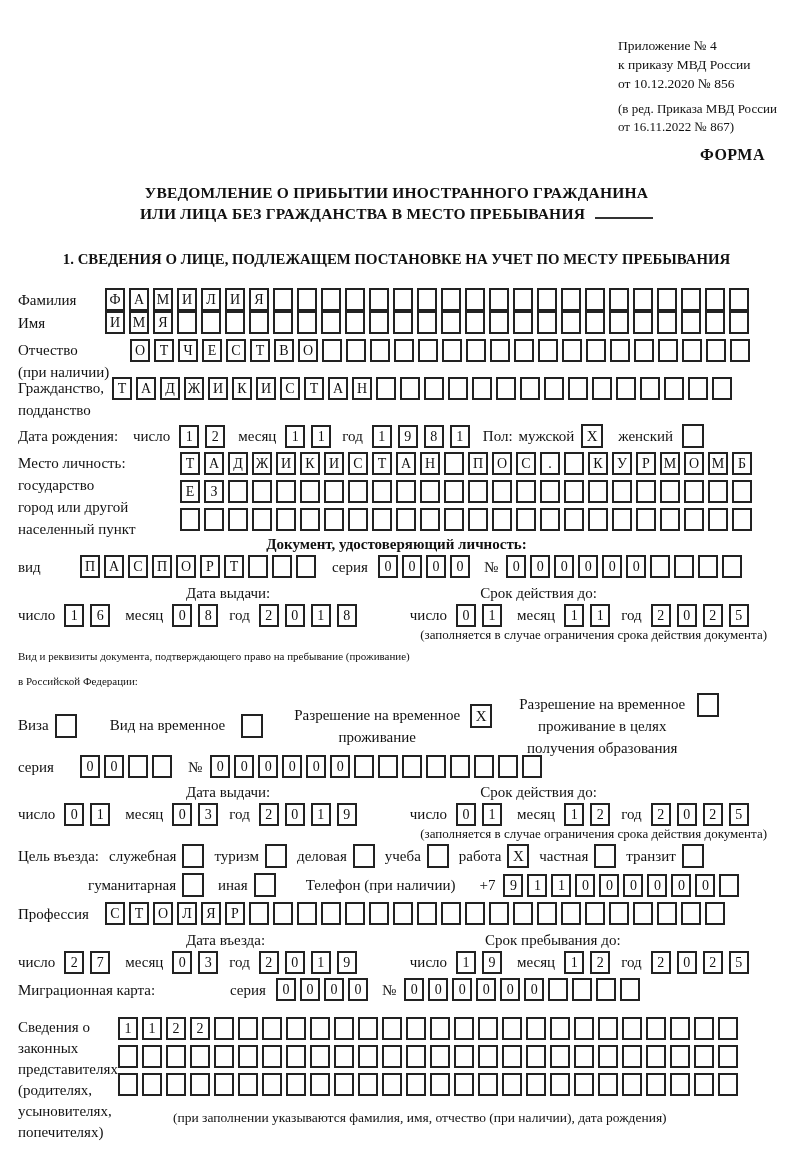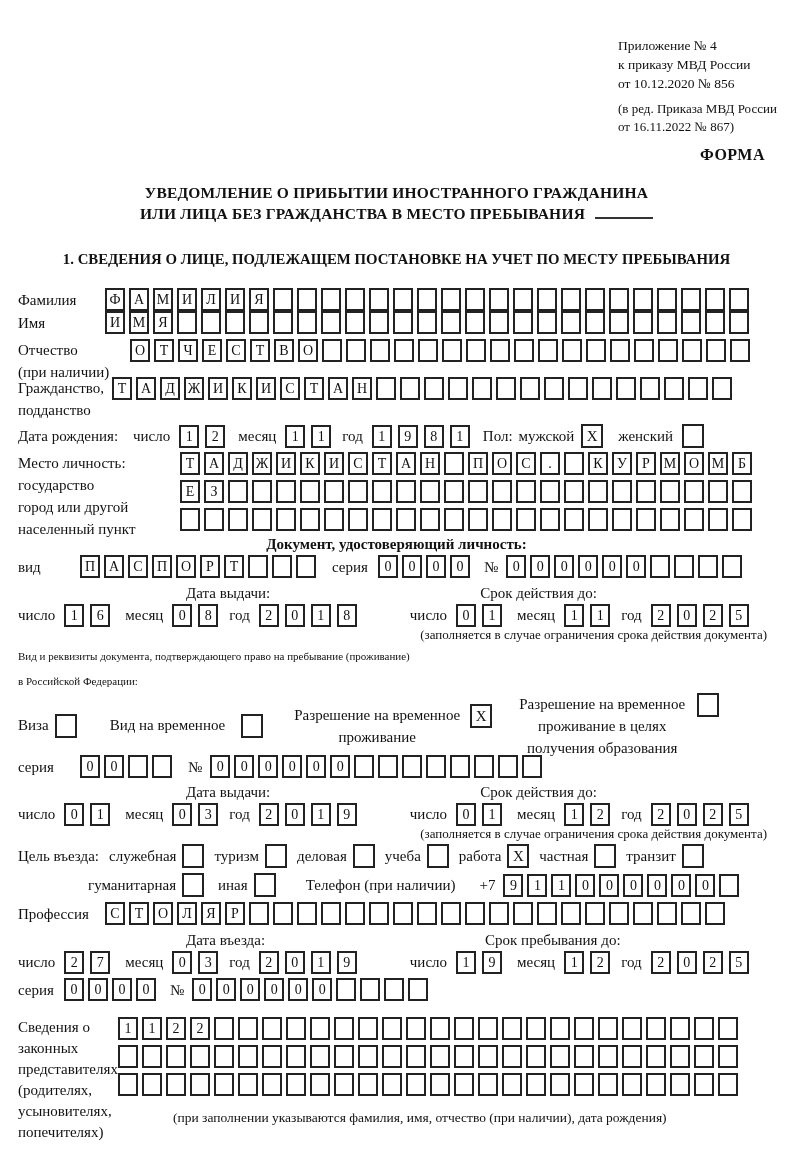--- a/index.html
+++ b/index.html
@@ -632,20 +632,21 @@
         <span class="dcells">
             <span class="cell">2</span>
             <span class="cell">0</span>
             <span class="cell">2</span>
             <span class="cell">5</span>
           </span>
       </span>
     </div>
 
     <div class="row" style="margin-top:4px">
+      <span class="lbl" style="width:212px">Миграционная карта:</span>
       <span class="lbl" style="margin-right:10px">серия</span>
       <span class="cells">
           <span class="cell">0</span>
           <span class="cell">0</span>
           <span class="cell">0</span>
           <span class="cell">0</span>
         </span>
       <span class="lbl" style="margin:0 8px 0 10px">№</span>
       <span class="cells">
           <span class="cell">0</span>

